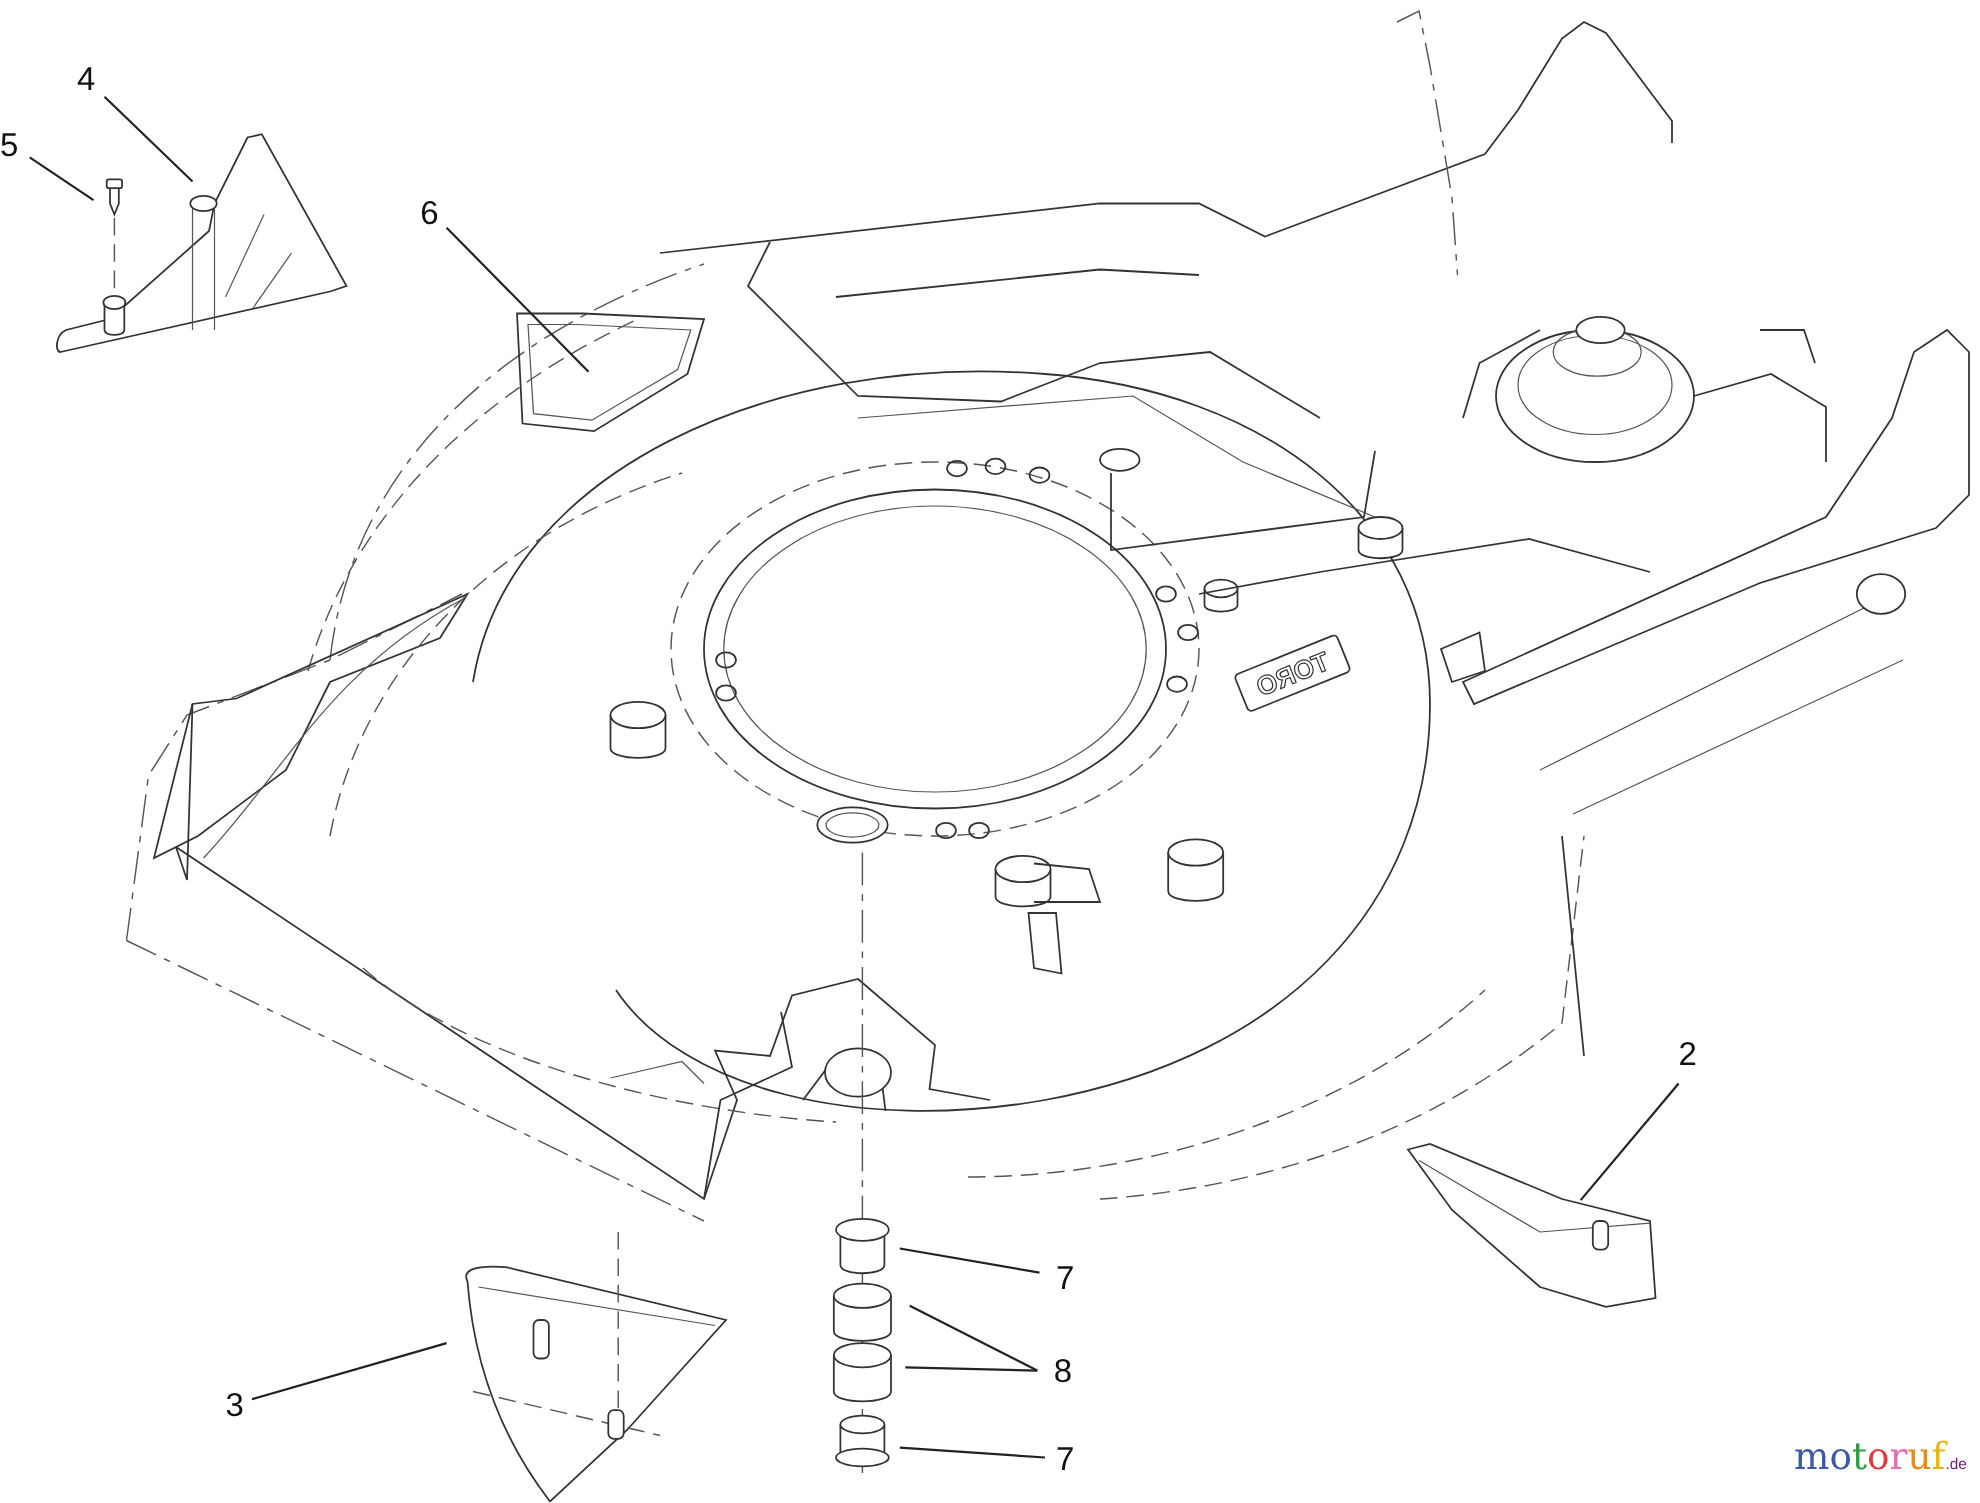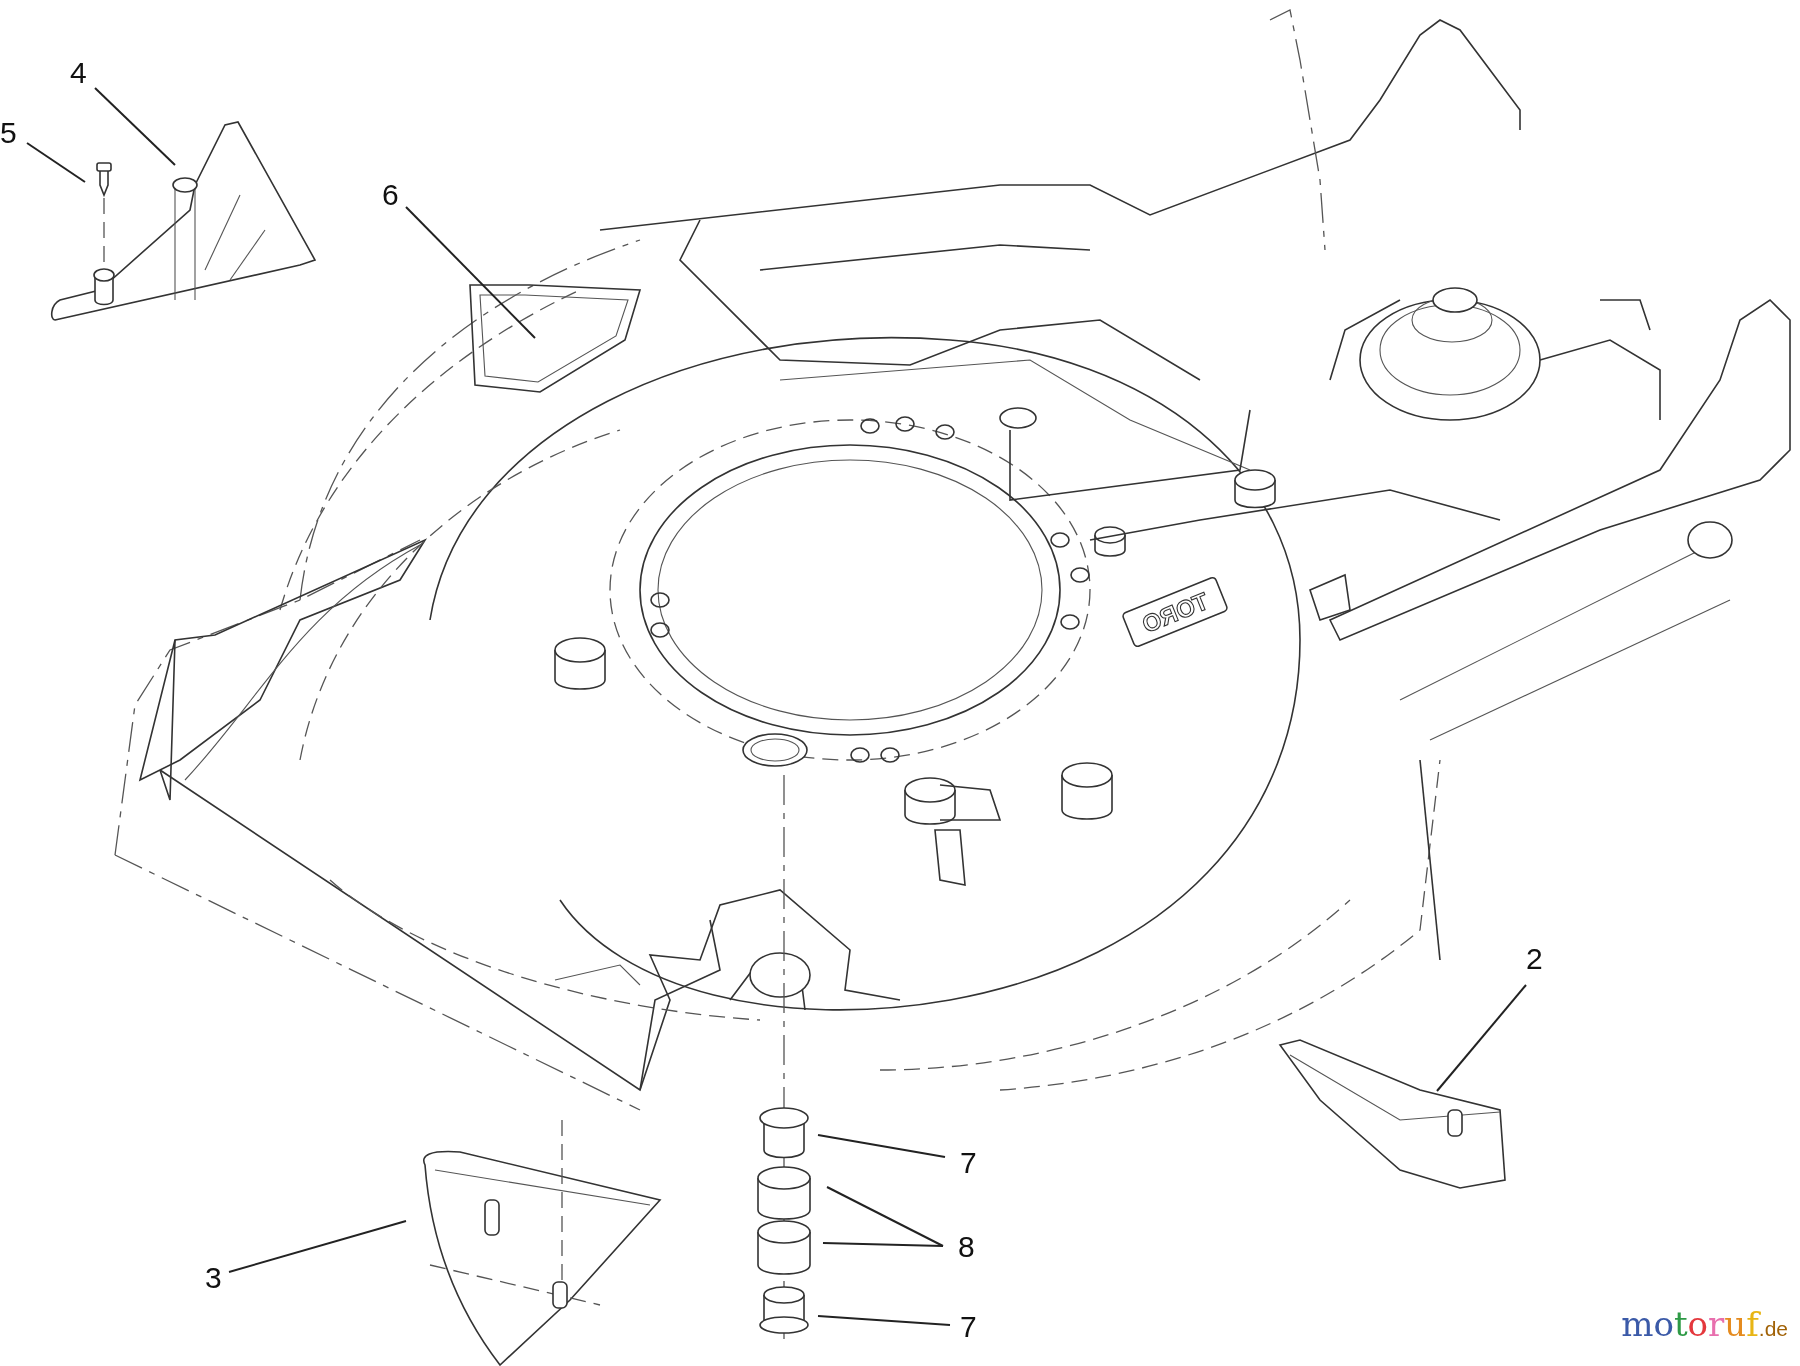--- a/index.html
+++ b/index.html
@@ -1,20 +1,20 @@
 <!DOCTYPE html>
 <html><head>
 <meta charset="utf-8">
 <style>
   html, body { margin: 0; padding: 0; background: #ffffff; }
   body { width: 1800px; height: 1366px; position: relative; overflow: hidden; font-family: "Liberation Sans", sans-serif; }
   #canvas { position: absolute; left: 0; top: 0; width: 1800px; height: 1366px; }
   .callout { position: absolute; font-family: "Liberation Sans", sans-serif; font-size: 30px; color: #111; line-height: 1; }
   .watermark { position: absolute; right: 12px; bottom: 22px; font-family: "DejaVu Serif", serif; font-size: 34px; letter-spacing: 0px; }
-  .watermark .tld { font-family: "Liberation Sans", sans-serif; font-size: 21px; color: #a16207; }
+  .watermark .tld { font-family: "Liberation Sans", sans-serif; font-size: 14px; color: #701a75; }
   .ln { fill: none; stroke: #333; stroke-width: 1.6; }
   .thin { fill: none; stroke: #555; stroke-width: 1.1; }
   .dash { fill: none; stroke: #555; stroke-width: 1.3; stroke-dasharray: 16 8; }
   .dash2 { fill: none; stroke: #555; stroke-width: 1.3; stroke-dasharray: 30 8 6 8; }
   .leader { stroke: #222; stroke-width: 2; }
   .fillw { fill: #fff; stroke: #333; stroke-width: 1.6; }
 </style>
 </head>
 <body>
 

